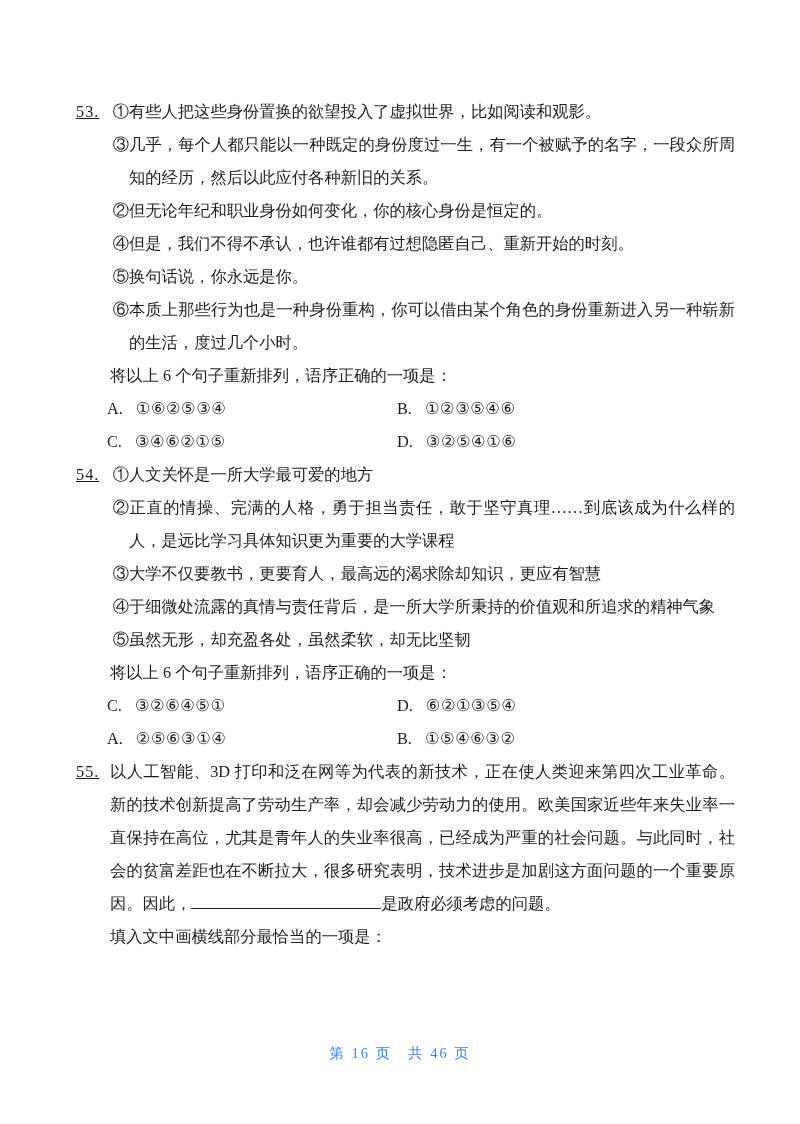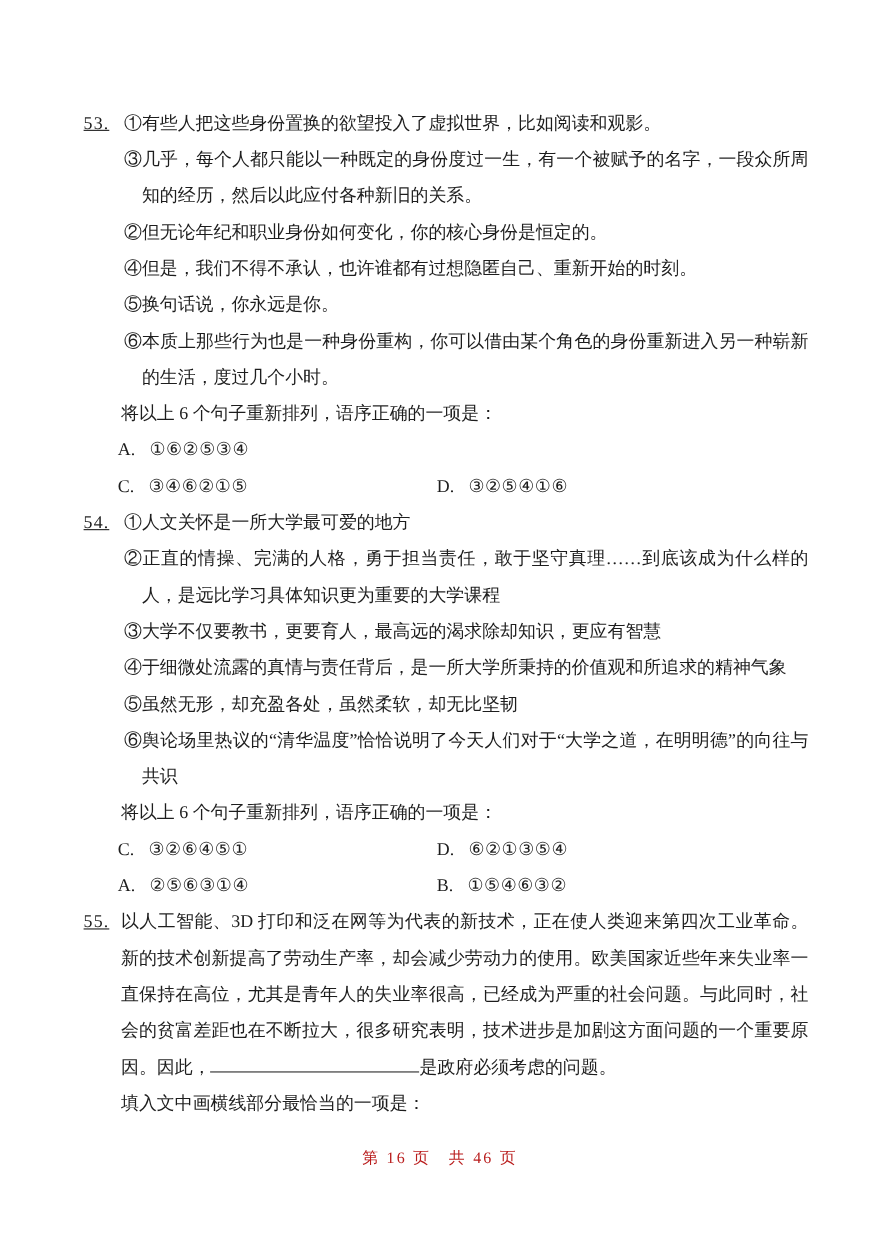--- a/index.html
+++ b/index.html
@@ -67,21 +67,21 @@
     border-bottom: 1.4px solid #2a2a2a;
   }
   .footer {
     position: absolute;
     top: 1042px;
     left: 0;
     width: 100%;
     text-align: center;
     font-size: 14.5px;
     line-height: 22px;
-    color: #b91c1c;
+    color: #3b82f6;
   }
   .footer span { margin: 0 8px; letter-spacing: 2px; }
 </style>
 </head>
 <body>
 
 <div class="page">
   <div class="content">
 
     <section class="question">
@@ -90,39 +90,41 @@
       <p class="item">③几乎，每个人都只能以一种既定的身份度过一生，有一个被赋予的名字，一段众所周知的经历，然后以此应付各种新旧的关系。</p>
       <p class="item">②但无论年纪和职业身份如何变化，你的核心身份是恒定的。</p>
       <p class="item">④但是，我们不得不承认，也许谁都有过想隐匿自己、重新开始的时刻。</p>
       <p class="item">⑤换句话说，你永远是你。</p>
       <p class="item">⑥本质上那些行为也是一种身份重构，你可以借由某个角色的身份重新进入另一种崭新的生活，度过几个小时。</p>
       <p class="stem">将以上 6 个句子重新排列，语序正确的一项是：</p>
       <div class="opt-row">
         <div class="opt">
           <span class="opt-label">A.</span><span class="opt-value">①⑥②⑤③④</span>
         </div>
+        <div class="opt">
+          <span class="opt-label">B.</span><span class="opt-value">①②③⑤④⑥</span>
+        </div>
       </div>
       <div class="opt-row">
         <div class="opt">
           <span class="opt-label">C.</span><span class="opt-value">③④⑥②①⑤</span>
         </div>
         <div class="opt">
           <span class="opt-label">D.</span><span class="opt-value">③②⑤④①⑥</span>
         </div>
       </div>
     </section>
 
     <section class="question">
       <span class="qnum">54.</span>
       <p class="item">①人文关怀是一所大学最可爱的地方</p>
       <p class="item">②正直的情操、完满的人格，勇于担当责任，敢于坚守真理……到底该成为什么样的人，是远比学习具体知识更为重要的大学课程</p>
       <p class="item">③大学不仅要教书，更要育人，最高远的渴求除却知识，更应有智慧</p>
       <p class="item">④于细微处流露的真情与责任背后，是一所大学所秉持的价值观和所追求的精神气象</p>
       <p class="item">⑤虽然无形，却充盈各处，虽然柔软，却无比坚韧</p>
-      <p class="item">⑥舆论场里热议的“清华温度”恰恰说明了今天人们对于“大学之道，在明明德”的向往与共识</p>
       <p class="stem">将以上 6 个句子重新排列，语序正确的一项是：</p>
       <div class="opt-row">
         <div class="opt">
           <span class="opt-label">C.</span><span class="opt-value">③②⑥④⑤①</span>
         </div>
         <div class="opt">
           <span class="opt-label">D.</span><span class="opt-value">⑥②①③⑤④</span>
         </div>
       </div>
       <div class="opt-row">

